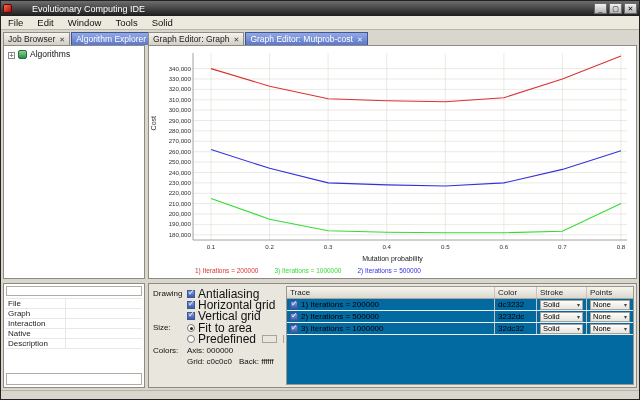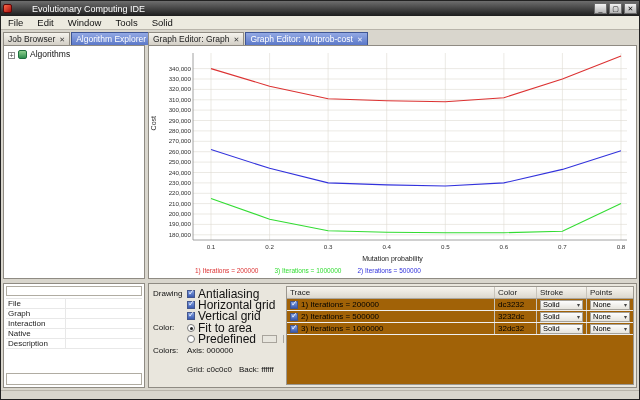--- a/index.html
+++ b/index.html
@@ -48,30 +48,30 @@
   .legend{position:absolute;left:46px;top:221px;display:flex;gap:16px;font-size:6.5px;white-space:nowrap}
 
   .right-bottom{position:absolute;left:0;right:0;top:251px;bottom:0;background:#e9e6dd;border:1px solid #8f8b83}
   .drawing-group{position:absolute;left:2px;top:2px;width:133px;bottom:2px;font-size:8px;color:#111;overflow:hidden}
   .dg-row{display:flex;margin:3px 0 0 2px}
   .dg-cap{width:34px;flex:none;color:#111}
   .dg-col{display:flex;flex-direction:column;gap:2px}
   .dg-item{display:flex;align-items:center;gap:3px;height:9px;white-space:nowrap}
   .dg-label{font-size:12px}
   .mini-input{width:15px;height:8px;background:#e8e6de;border:1px solid #a8a49c;display:inline-block;margin-left:3px}
-  .color-wrap{display:flex;flex-wrap:wrap;width:94px;row-gap:10px}
+  .color-wrap{display:flex;flex-wrap:wrap;width:94px;row-gap:2px}
   .color-item{margin-right:7px;white-space:nowrap}
 
   .cb{width:8px;height:8px;flex:none;border:1px solid #44568c;background:#fff;display:inline-block;position:relative}
   .cb.on{background:linear-gradient(#7e9ce0,#3a5ab0)}
   .cb .tick{position:absolute;left:0;top:-2px;font-size:8px;line-height:8px;color:#fff}
   .radio{width:8px;height:8px;flex:none;border:1px solid #777;border-radius:50%;background:#fff;display:inline-block;position:relative}
   .radio.sel::after{content:"";position:absolute;left:2px;top:2px;width:3px;height:3px;border-radius:50%;background:#222}
 
-  .trace-table{position:absolute;left:137px;right:2px;top:2px;bottom:2px;background:#a16207;border:1px solid #9b978f;font-size:8px;overflow:hidden}
+  .trace-table{position:absolute;left:137px;right:2px;top:2px;bottom:2px;background:#0369a1;border:1px solid #9b978f;font-size:8px;overflow:hidden}
   .tt-head{display:flex;height:12px;line-height:11px;background:linear-gradient(#f7f5ef,#dcd8cf);border-bottom:1px solid #aaa69e;color:#222}
   .tt-col,.tcell{padding:0 3px;border-right:1px solid #c8c4bb;overflow:hidden;white-space:nowrap}
   .tt-c0{flex:1;display:flex;align-items:center;gap:3px}
   .tt-c1{width:42px;flex:none}
   .tt-c2{width:50px;flex:none}
   .tt-c3{width:46px;flex:none;border-right:0}
   .trow{display:flex;height:12px;line-height:11px;border-bottom:1px solid #efefef;align-items:center}
   .tlabel{overflow:hidden;white-space:nowrap}
   .combo{display:inline-flex;align-items:center;justify-content:space-between;border:1px solid #a6a29a;background:linear-gradient(#fdfdfd,#e6e4dd);font-size:7.5px;line-height:8px;padding:0 2px;height:10px;width:100%}
   .arrow{font-size:6px;color:#444}
@@ -248,21 +248,21 @@
                 </label>
                 <label class="dg-item">
                   <span class="cb on">
                     <span class="tick">✓</span>
                   </span>
                   <span class="dg-label">Vertical grid</span>
                 </label>
               </div>
           </div>
           <div class="dg-row">
-            <span class="dg-cap">Color:</span>
+            <span class="dg-cap">Size:</span>
             <div class="dg-col">
                 <label class="dg-item">
                   <span class="radio sel"></span>
                   <span class="dg-label">Fit to area</span>
                 </label>
                 <label class="dg-item">
                   <span class="radio"></span>
                   <span class="dg-label">Predefined</span>
                   <span class="mini-input"></span>
                   <span class="mini-input"></span>

